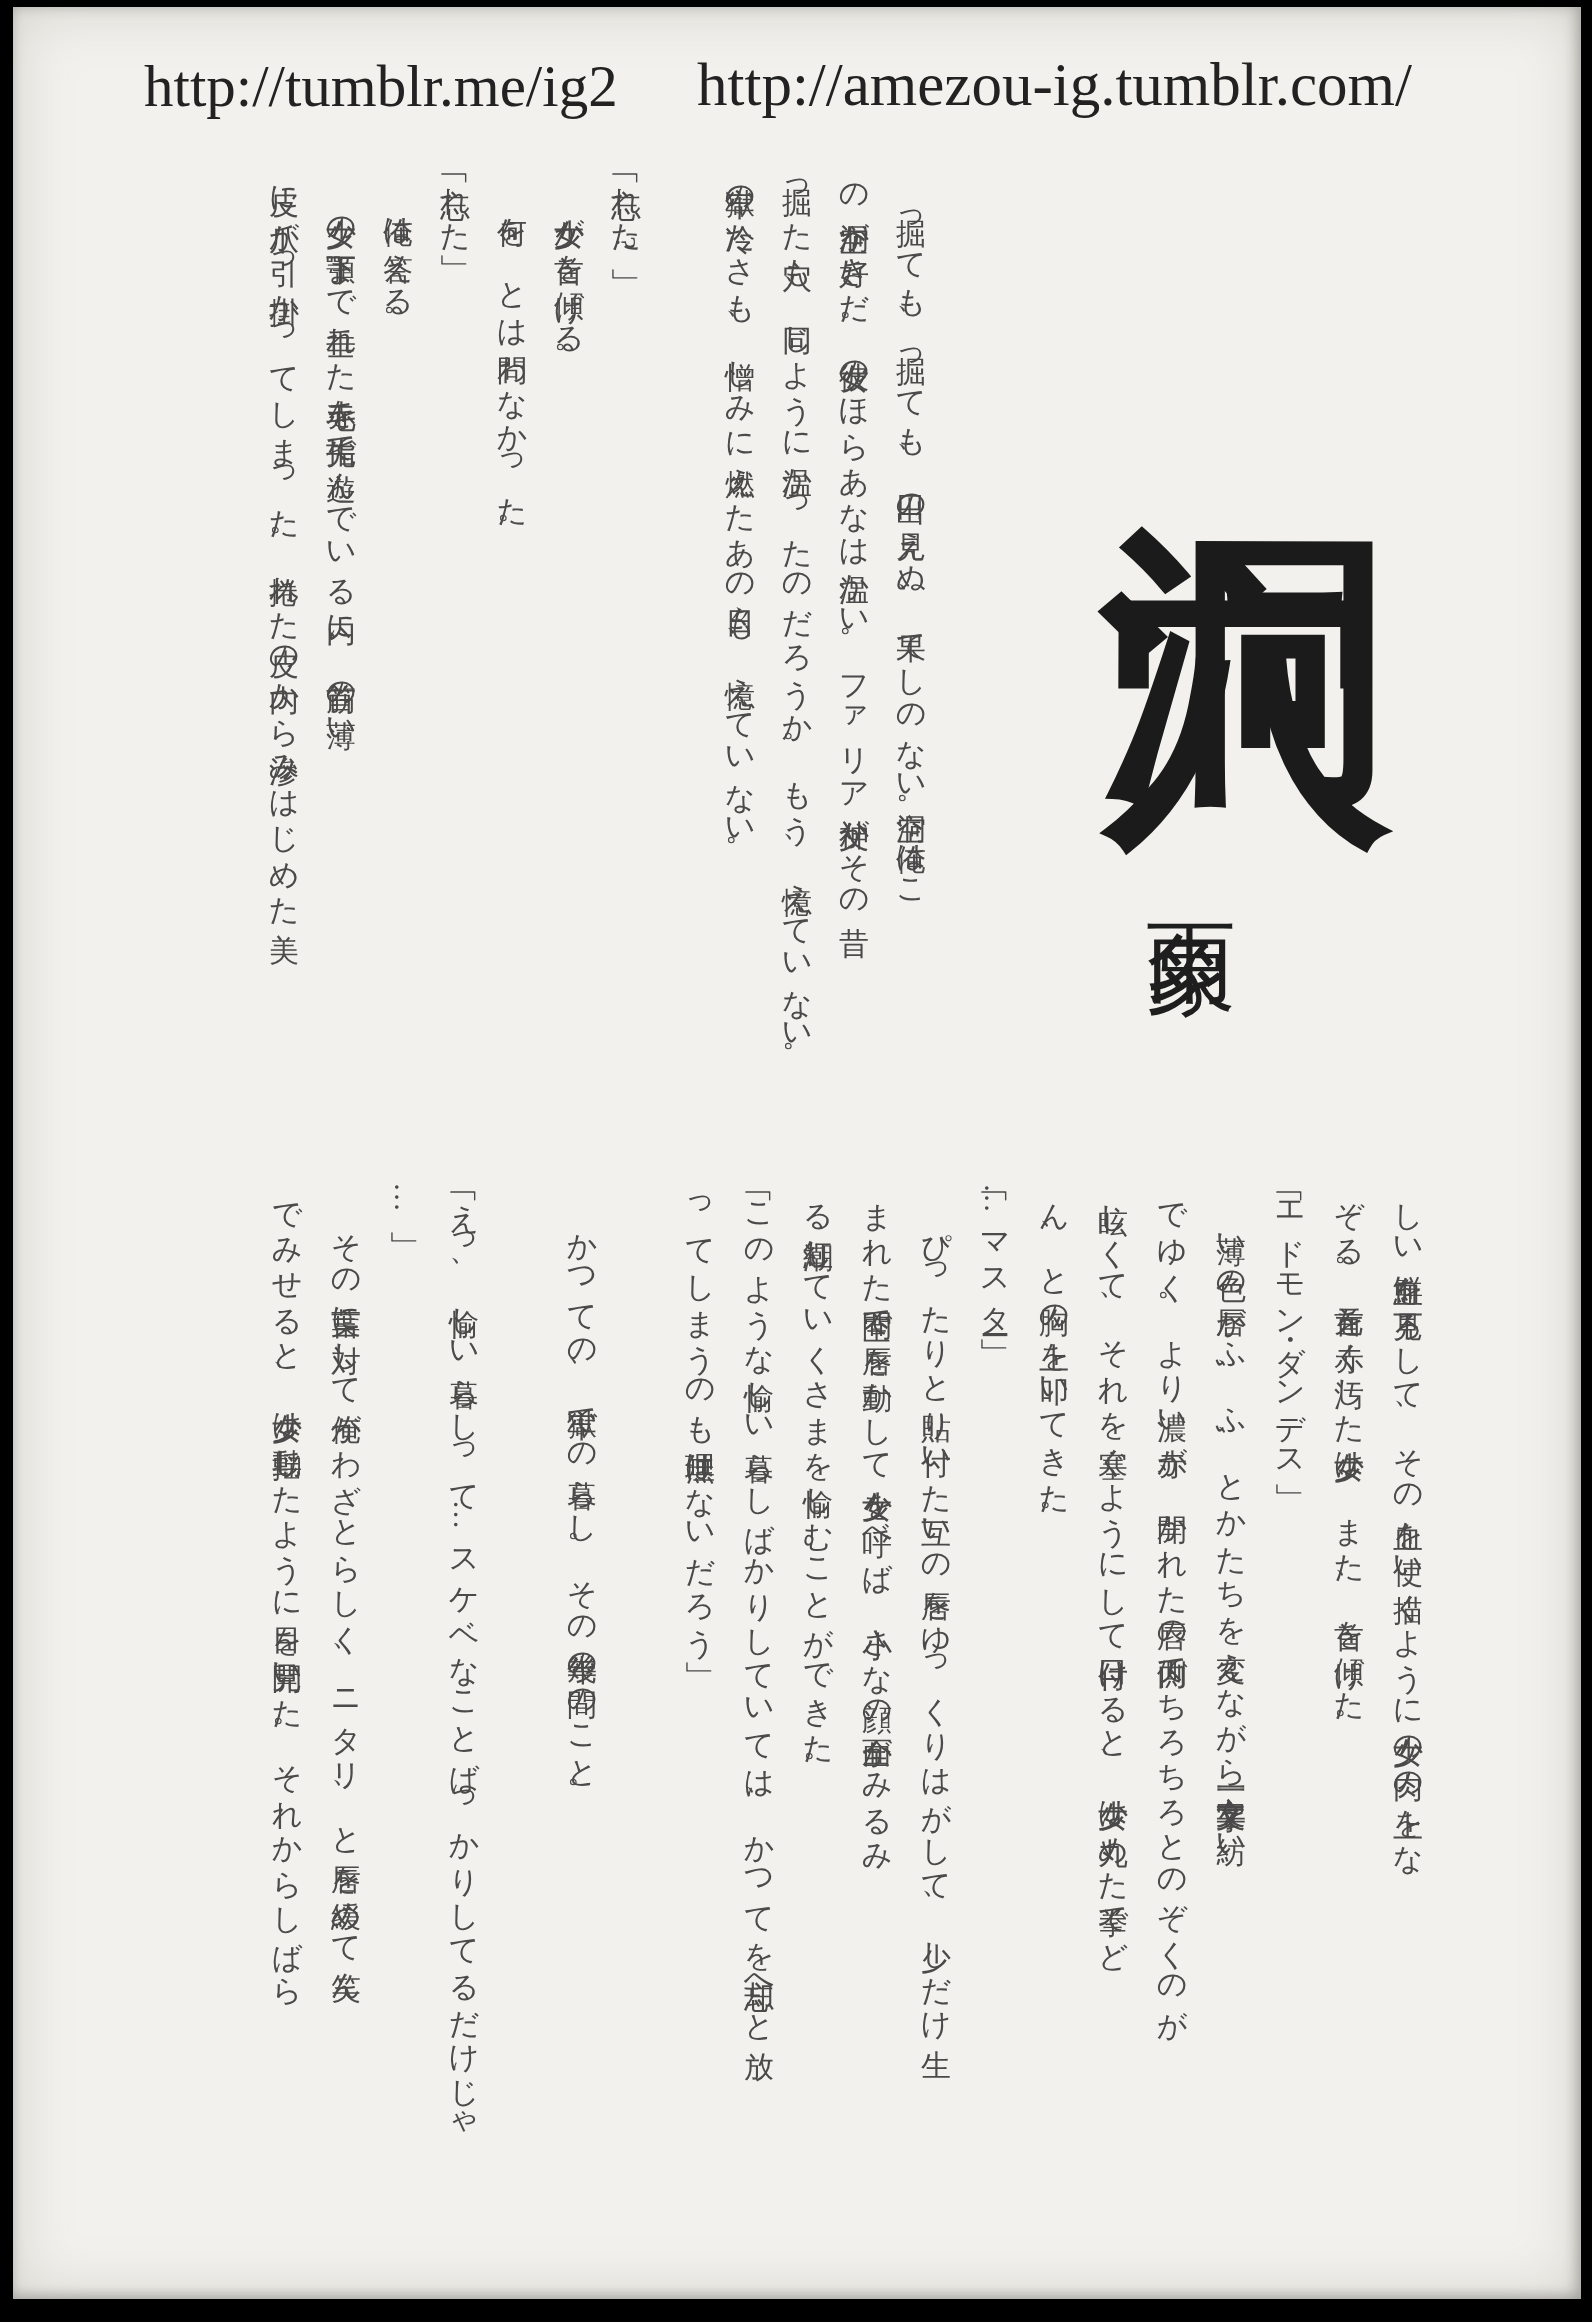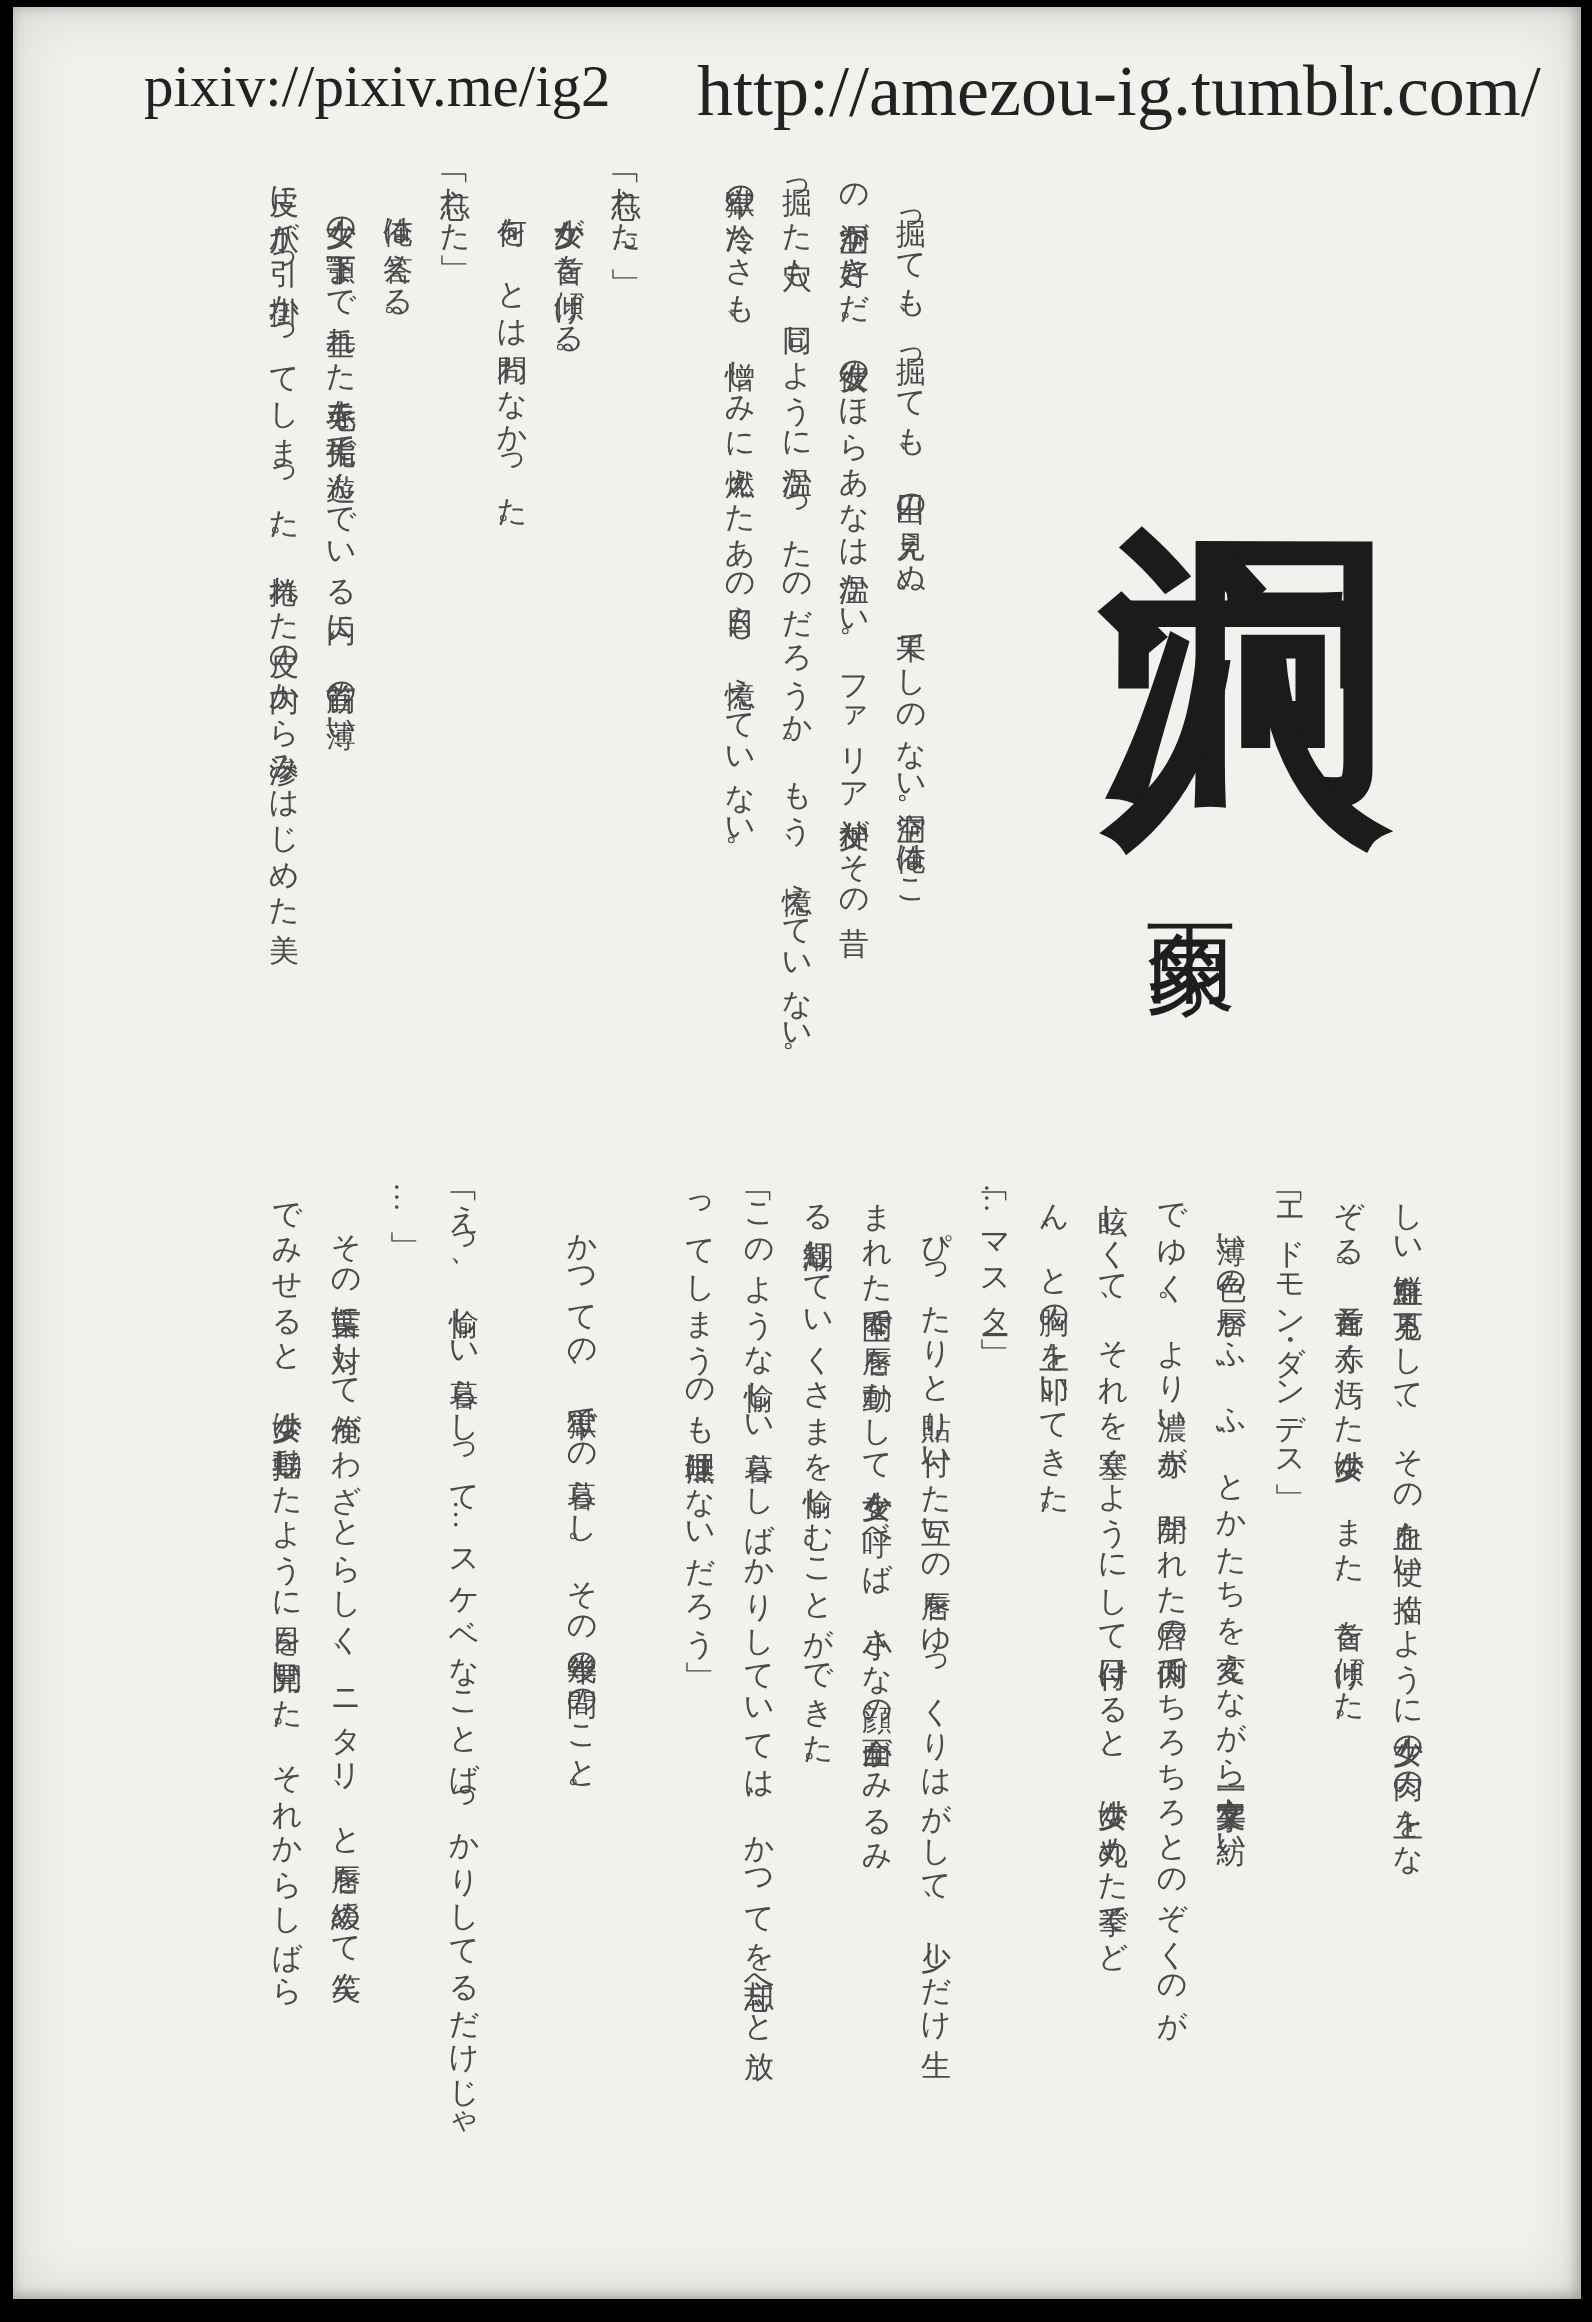--- a/index.html
+++ b/index.html
@@ -23,21 +23,21 @@
     background: #f2f1ed;
     box-shadow: inset 0 0 60px rgba(120,115,105,0.25), inset -6px 0 14px rgba(0,0,0,0.18), inset 0 -5px 12px rgba(0,0,0,0.15);
   }
   .url {
     position: absolute;
     color: #222;
     white-space: nowrap;
     font-weight: 400;
   }
   .url-left  { left: 144px; top: 52px; font-size: 59px; }
-  .url-right { left: 697px; top: 50px; font-size: 72px; }
+  .url-right { left: 697px; top: 50px; font-size: 61px; }
   .book-title {
     position: absolute;
     left: 1093px;
     top: 289px;
     writing-mode: vertical-rl;
     font-size: 294px;
     line-height: 1.05;
     letter-spacing: 10px;
     font-weight: 600;
     color: #1b1b1b;
@@ -71,21 +71,21 @@
   .band-upper { top: 164px; right: 652px; height: 930px; }
   .band-upper .col { line-height: 57px; }
   .band-lower { top: 1182px; right: 154px; height: 943px; }
   .band-lower .col { line-height: 59px; }
 </style>
 </head>
 <body>
 
 <div class="paper"></div>
 
-<div class="url url-left">pixiv://pixiv.me/ig2</div>
+<div class="url url-left">http://tumblr.me/ig2</div>
 
 <div class="url url-right">http://amezou-ig.tumblr.com/</div>
 
 <div class="book-title">洞穴</div>
 
 <div class="book-author">雨象</div>
 
 <div class="band band-upper">
     <p class="col">　掘っても、掘っても、出口の見えぬ、果てしのない空洞。俺はこ</p>
     <p class="col">の空洞が好きだ。彼女のほらあなは温かい。ファリア神父がその昔</p>

